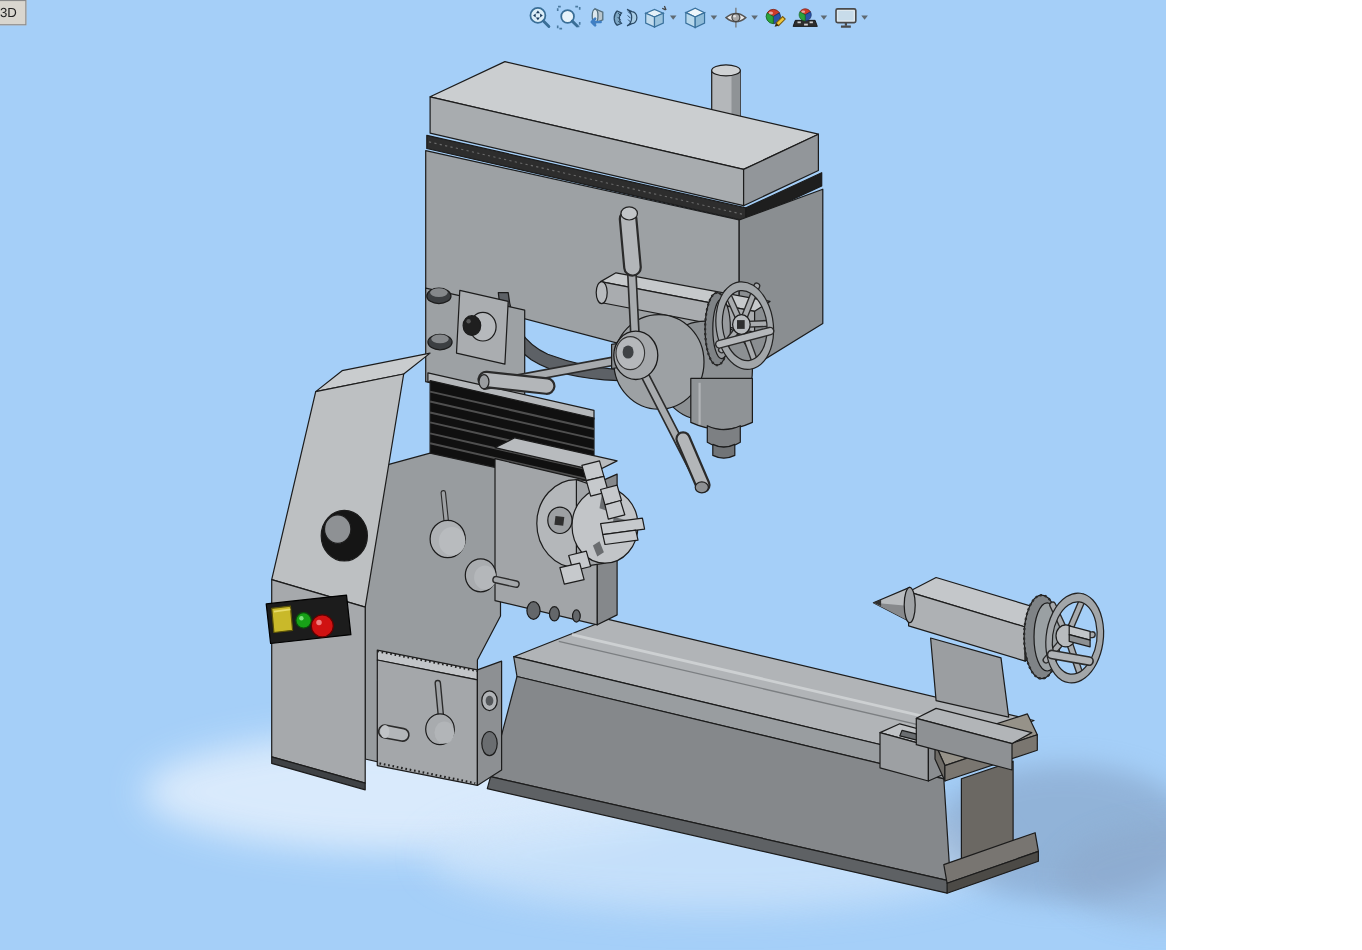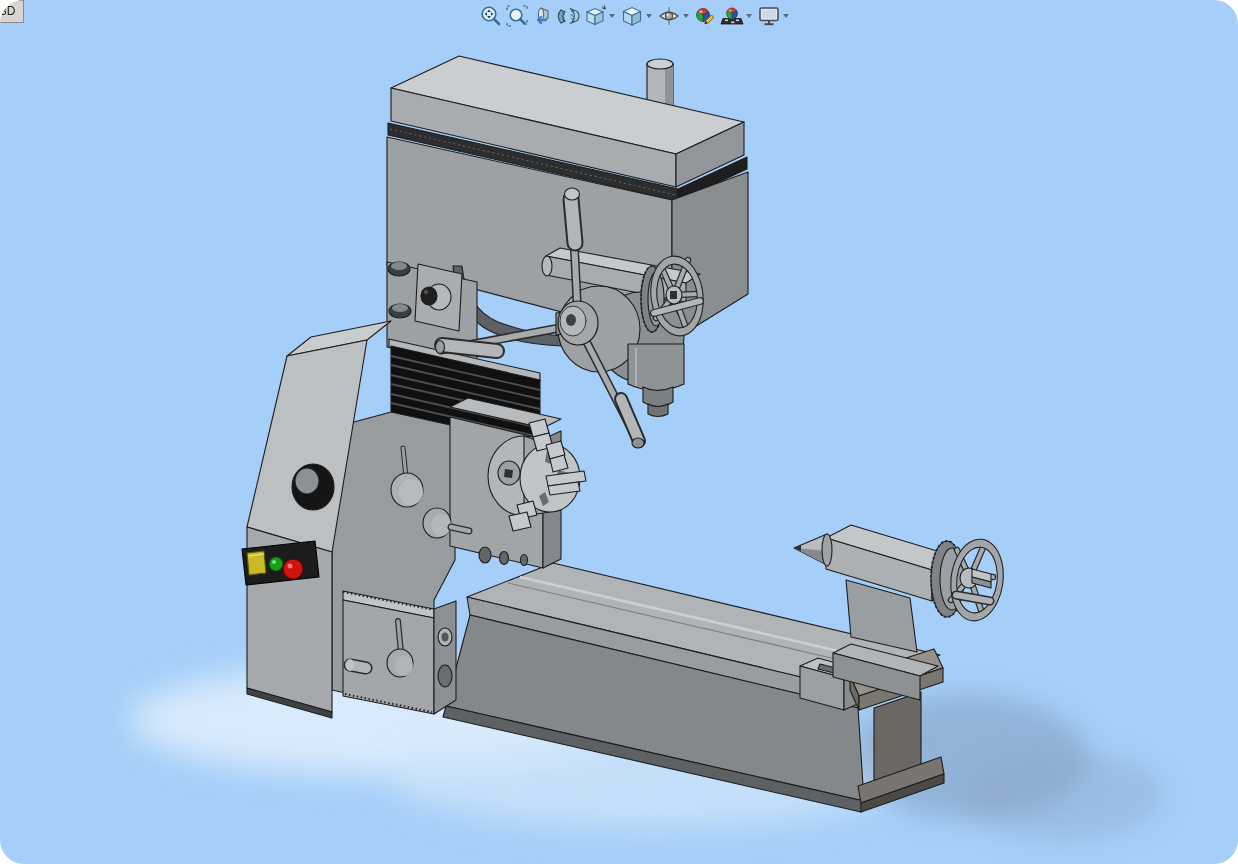--- a/index.html
+++ b/index.html
@@ -1,17 +1,17 @@
 <!DOCTYPE html>
 <html><head>
 <meta charset="utf-8">
 <style>
   html,body{margin:0;padding:0;}
   body{font-family:"Liberation Sans","DejaVu Sans",sans-serif;}
-  #page{position:relative;width:1238px;height:864px;background:#a5cff8;overflow:hidden;border-radius:24px;}
+  #page{position:relative;width:1060px;height:864px;background:#a5cff8;overflow:hidden;}
   #corner-tab{position:absolute;left:-8px;top:0;width:32px;height:23px;background:#d9d6cf;
     border:1px solid #8a8a8a;box-sizing:border-box;color:#222;font-size:12px;line-height:21px;
     padding-left:7px;z-index:5;}
   #toolbar{position:absolute;left:478px;top:3px;display:flex;align-items:center;z-index:5;}
   .tb-btn{width:26px;height:26px;display:flex;align-items:center;justify-content:center;cursor:default;}
   .tb-btn svg{display:block;}
   .dd-arrow{width:0;height:0;border-left:3.5px solid transparent;border-right:3.5px solid transparent;
     border-top:4px solid #5f6a72;margin:0 4px 0 1px;}
   #viewport-svg{position:absolute;left:0;top:0;}
 </style>

